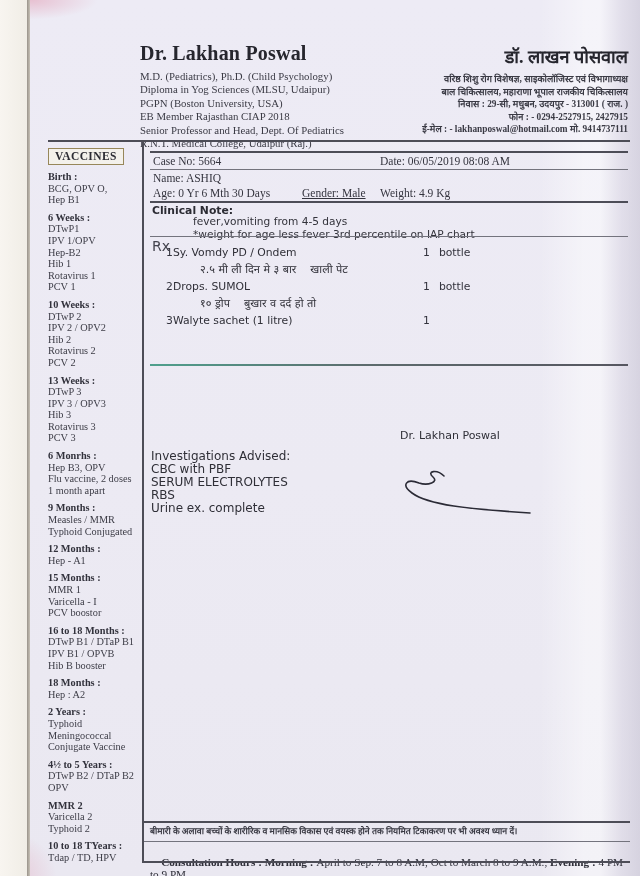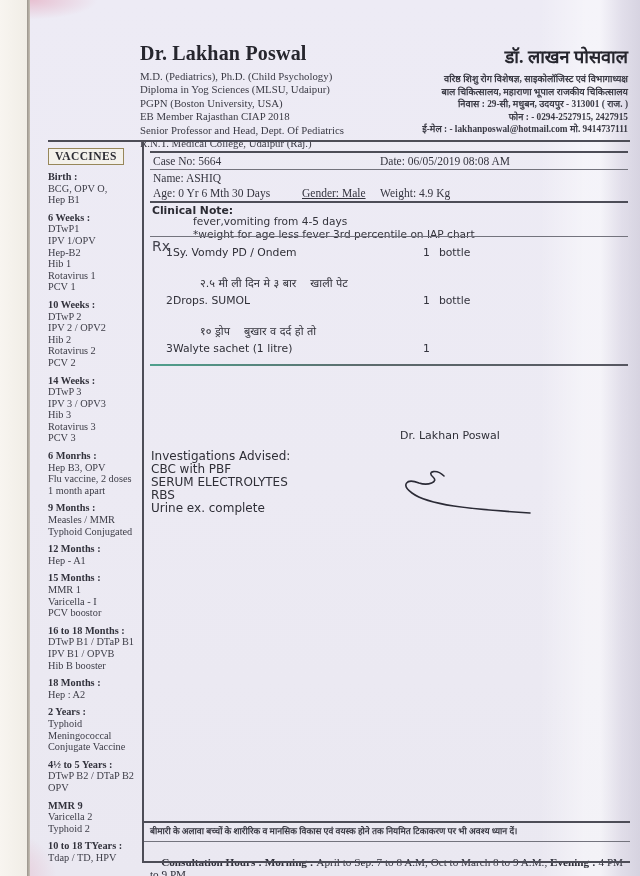--- a/index.html
+++ b/index.html
@@ -41,21 +41,21 @@
   .sans{font-family:"DejaVu Sans","Liberation Sans",sans-serif;}
   .cn-label{font-size:10.8px;font-weight:bold;color:#2b2b33;}
   .notes{left:193px;top:215px;font-size:10.6px;line-height:13.2px;color:#33333b;}
   .rx-label{left:152px;top:238px;font-size:14px;color:#44444e;}
   .rx-wrap{left:150px;top:246px;width:478px;}
   .rx-item{position:relative;margin-bottom:4px;min-height:14px;}
   .rx-num{position:absolute;left:16px;top:0;font-size:10.8px;}
   .rx-name{margin-left:23px;font-size:10.8px;color:#2f2f37;}
   .rx-qty{position:absolute;left:273px;top:0;font-size:10.8px;}
   .rx-unit{margin-left:9px;}
-  .rx-dose{margin-left:50px;margin-top:16px;font-size:11px;white-space:pre;color:#2f2f37;font-family:"DejaVu Sans","Liberation Sans",sans-serif;}
+  .rx-dose{margin-left:50px;margin-top:2px;font-size:11px;white-space:pre;color:#2f2f37;font-family:"DejaVu Sans","Liberation Sans",sans-serif;}
   .doc-name{left:400px;top:429px;font-size:11px;color:#2f2f37;}
   .inv{left:151px;top:450px;font-size:12px;line-height:13.1px;color:#2f2f37;}
   .inv-label{margin-bottom:0;}
   
   .f-note{left:150px;top:825px;width:474px;font-size:8.8px;font-weight:bold;color:#3a3a44;white-space:nowrap;}
   .consult{left:150px;top:844px;width:480px;font-size:11.2px;color:#2e2e38;white-space:pre-wrap;}
   .consult .b{font-weight:bold;}
   .sig-svg{left:398px;top:468px;}
 </style>
 </head>
@@ -110,21 +110,21 @@
         </div>
         <div class="vax-group">
           <div class="vax-heading vax-line">10 Weeks :</div>
           <div class="vax-line">DTwP 2</div>
           <div class="vax-line">IPV 2 / OPV2</div>
           <div class="vax-line">Hib 2</div>
           <div class="vax-line">Rotavirus 2</div>
           <div class="vax-line">PCV 2</div>
         </div>
         <div class="vax-group">
-          <div class="vax-heading vax-line">14 Weeks :</div>
+          <div class="vax-heading vax-line">13 Weeks :</div>
           <div class="vax-line">DTwP 3</div>
           <div class="vax-line">IPV 3 / OPV3</div>
           <div class="vax-line">Hib 3</div>
           <div class="vax-line">Rotavirus 3</div>
           <div class="vax-line">PCV 3</div>
         </div>
         <div class="vax-group">
           <div class="vax-heading vax-line">6 Monrhs :</div>
           <div class="vax-line">Hep B3, OPV</div>
           <div class="vax-line">Flu vaccine, 2 doses</div>
@@ -160,21 +160,21 @@
           <div class="vax-line">Typhoid</div>
           <div class="vax-line">Meningococcal</div>
           <div class="vax-line">Conjugate Vaccine</div>
         </div>
         <div class="vax-group">
           <div class="vax-heading vax-line">4½ to 5 Years :</div>
           <div class="vax-line">DTwP B2 / DTaP B2</div>
           <div class="vax-line">OPV</div>
         </div>
         <div class="vax-group">
-          <div class="vax-heading vax-line">MMR 9</div>
+          <div class="vax-heading vax-line">MMR 2</div>
           <div class="vax-line">Varicella 2</div>
           <div class="vax-line">Typhoid 2</div>
         </div>
         <div class="vax-group">
           <div class="vax-heading vax-line">10 to 18 TYears :</div>
           <div class="vax-line">Tdap / TD, HPV</div>
         </div>
       </div>
   </div>
 

